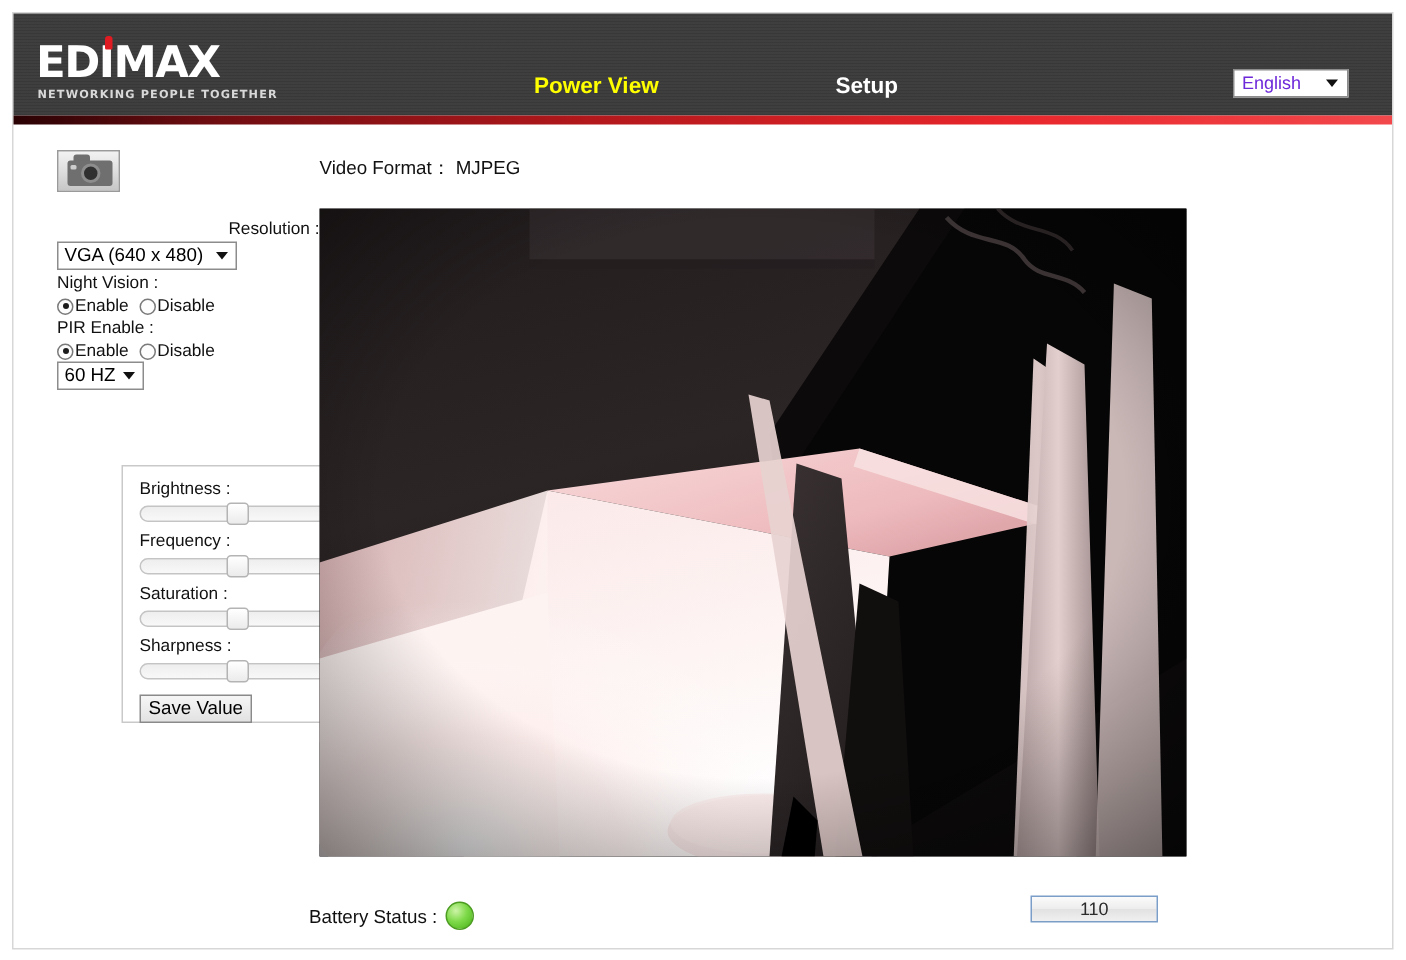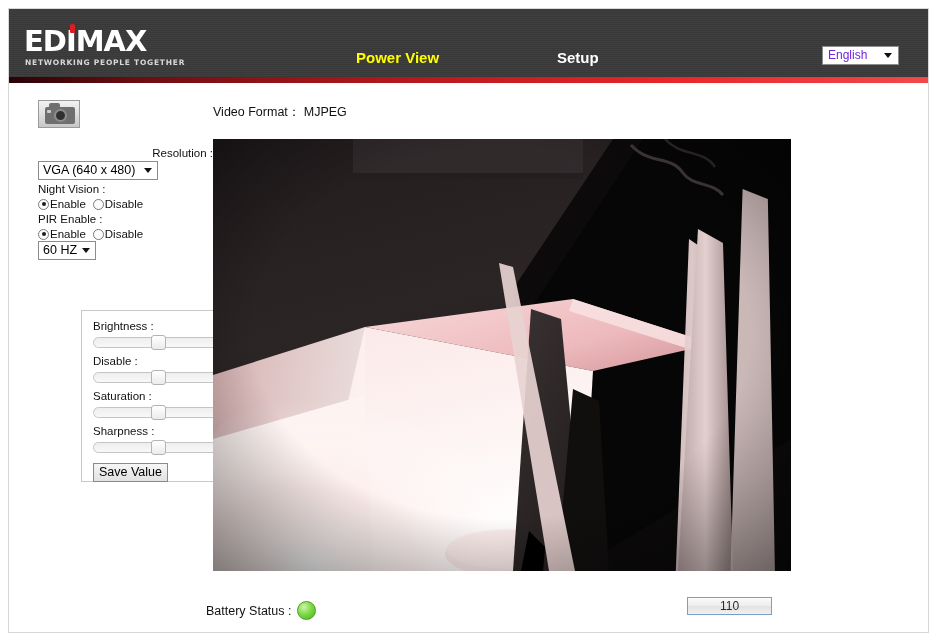--- a/index.html
+++ b/index.html
@@ -405,21 +405,21 @@
       <div class="slider-label">Brightness :</div>
       <div class="slider-row">
         <div class="slider-track">
           <div class="slider-thumb" style="left:50%;"></div>
         </div>
         <span class="slider-val">50</span>
       </div>
     </div>
 
     <div>
-      <div class="slider-label">Disable :</div>
+      <div class="slider-label">Frequency :</div>
       <div class="slider-row">
         <div class="slider-track">
           <div class="slider-thumb" style="left:50%;"></div>
         </div>
         <span class="slider-val">50</span>
       </div>
     </div>
 
     <div>
       <div class="slider-label">Saturation :</div>

